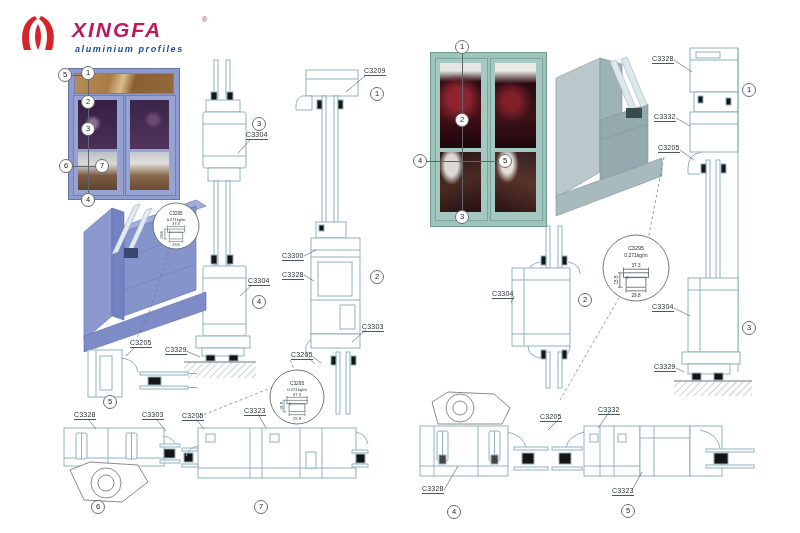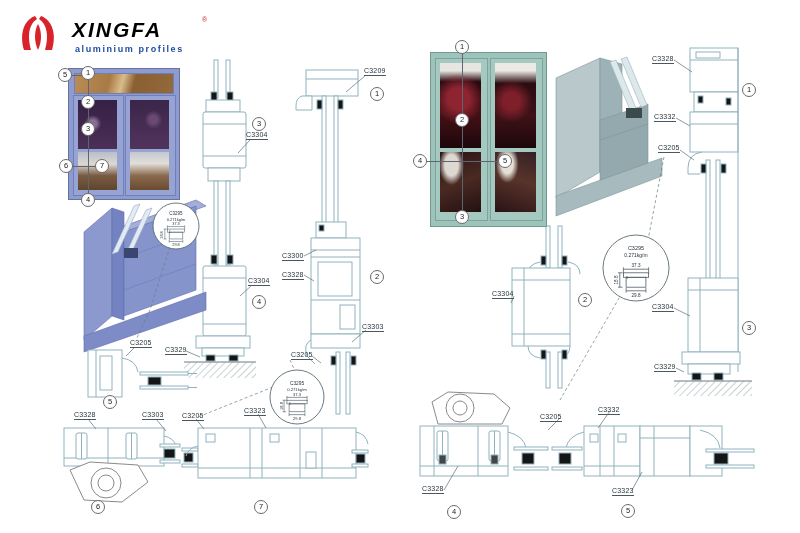--- a/index.html
+++ b/index.html
@@ -15,23 +15,23 @@
       background:#fff;font-size:7.5px;line-height:12px;text-align:center;color:#222;z-index:6;}
   
   .wline{position:absolute;background:#5d6670;z-index:5;}
   
   .win{position:absolute;z-index:3;}
   .leaf{position:absolute;}
   .pane{position:absolute;overflow:hidden;}
   
   #logo{position:absolute;left:20px;top:8px;width:190px;height:52px;z-index:4;}
   #brand{position:absolute;left:52px;top:10px;font-size:21px;font-weight:bold;font-style:italic;
-         color:#000000;letter-spacing:2px;}
+         color:#be185d;letter-spacing:2px;}
   #brand-reg{position:absolute;left:182px;top:8px;font-size:7px;color:#d9232b;font-style:normal;}
-  #tagline{position:absolute;left:55px;top:36px;font-size:9px;font-weight:bold;
+  #tagline{position:absolute;left:55px;top:36px;font-size:9px;font-weight:bold;font-style:italic;
            color:#1d4da1;letter-spacing:1.6px;}
   .bt{font-family:"Liberation Sans",sans-serif;fill:#27333a;}
 </style>
 </head>
 <body>
 
 <div id="page">
 
   <svg width="800" height="533" viewBox="0 0 800 533">
     <defs>

